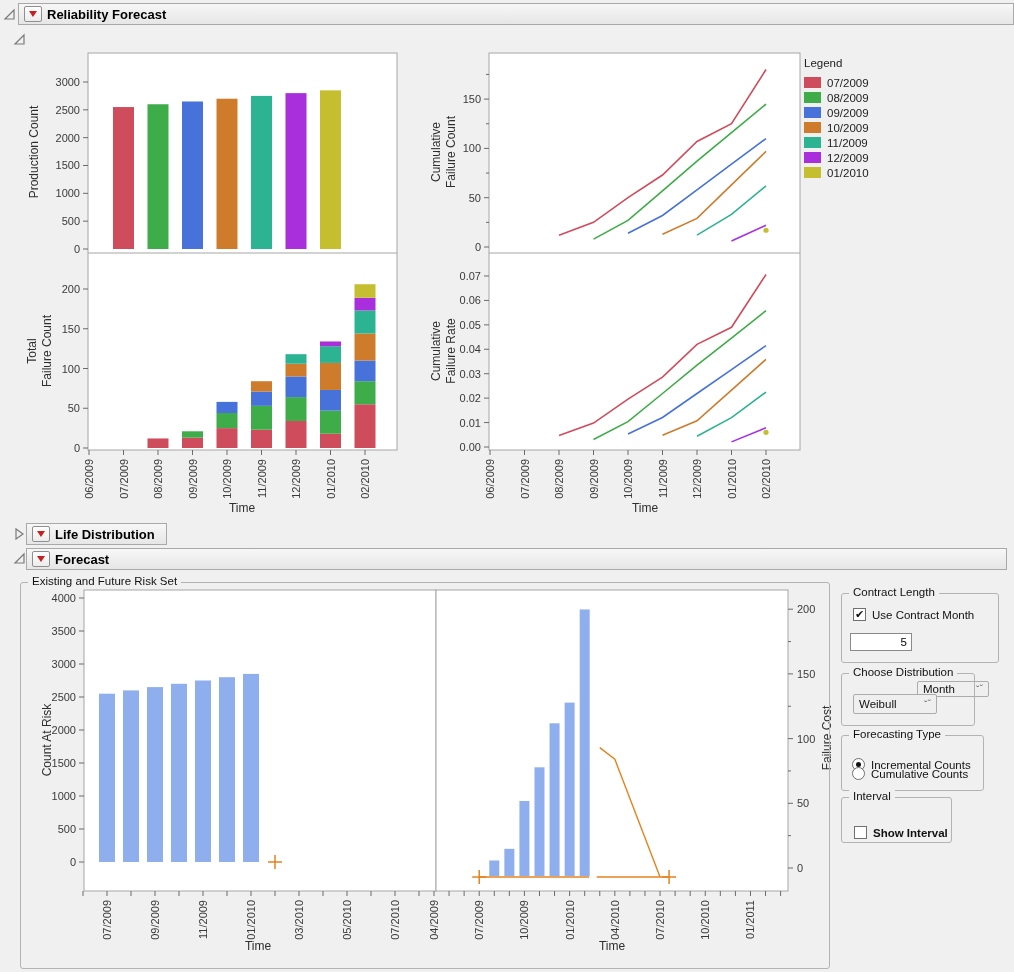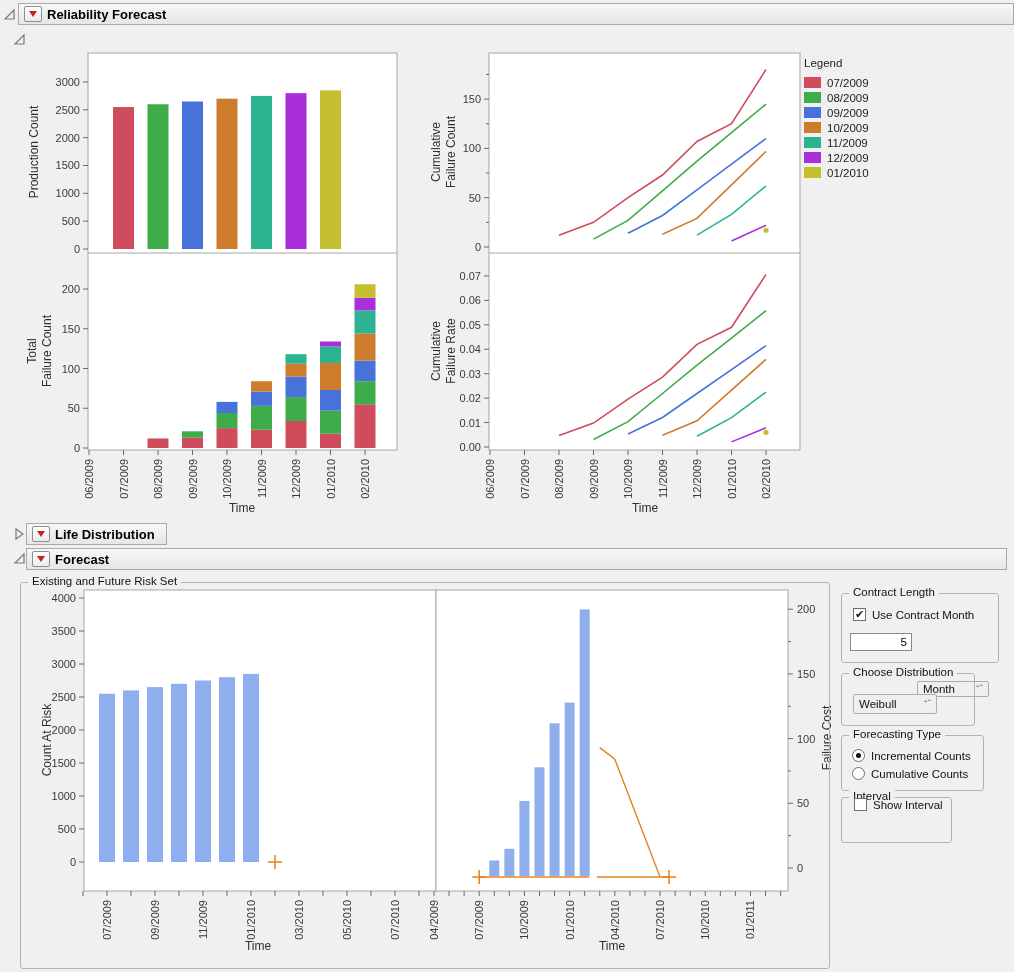--- a/index.html
+++ b/index.html
@@ -407,33 +407,33 @@
   <div class="groupbox" style="left:841px;top:673px;width:134px;height:53px;">
     <span class="gb-label">Choose Distribution</span>
     <div class="dd" style="left:11px;top:20px;width:84px;height:20px;">
       <span>Weibull</span>
       <span class="chev">˘ˇ</span>
     </div>
   </div>
 
   <div class="groupbox" style="left:841px;top:735px;width:143px;height:56px;">
     <span class="gb-label">Forecasting Type</span>
-    <div class="ctl-row" style="left:10px;top:13px;justify-content:flex-end;">
+    <div class="ctl-row" style="left:10px;top:22px;justify-content:flex-end;">
       <span class="radio">
           <span class="dot"></span>
         </span>
       <span>Incremental Counts</span>
     </div>
     <div class="ctl-row" style="left:10px;top:31px;">
       <span class="radio"></span>
       <span>Cumulative Counts</span>
     </div>
   </div>
 
   <div class="groupbox" style="left:841px;top:797px;width:111px;height:46px;padding-left:44px;">
     <span class="gb-label">Interval</span>
-    <div class="ctl-row" style="left:12px;top:0;">
+    <div class="ctl-row" style="left:12px;top:28px;font-weight:bold;">
       <span class="cb"></span>
       <span>Show Interval</span>
     </div>
   </div>
 
 </div>
 
 </body></html>

